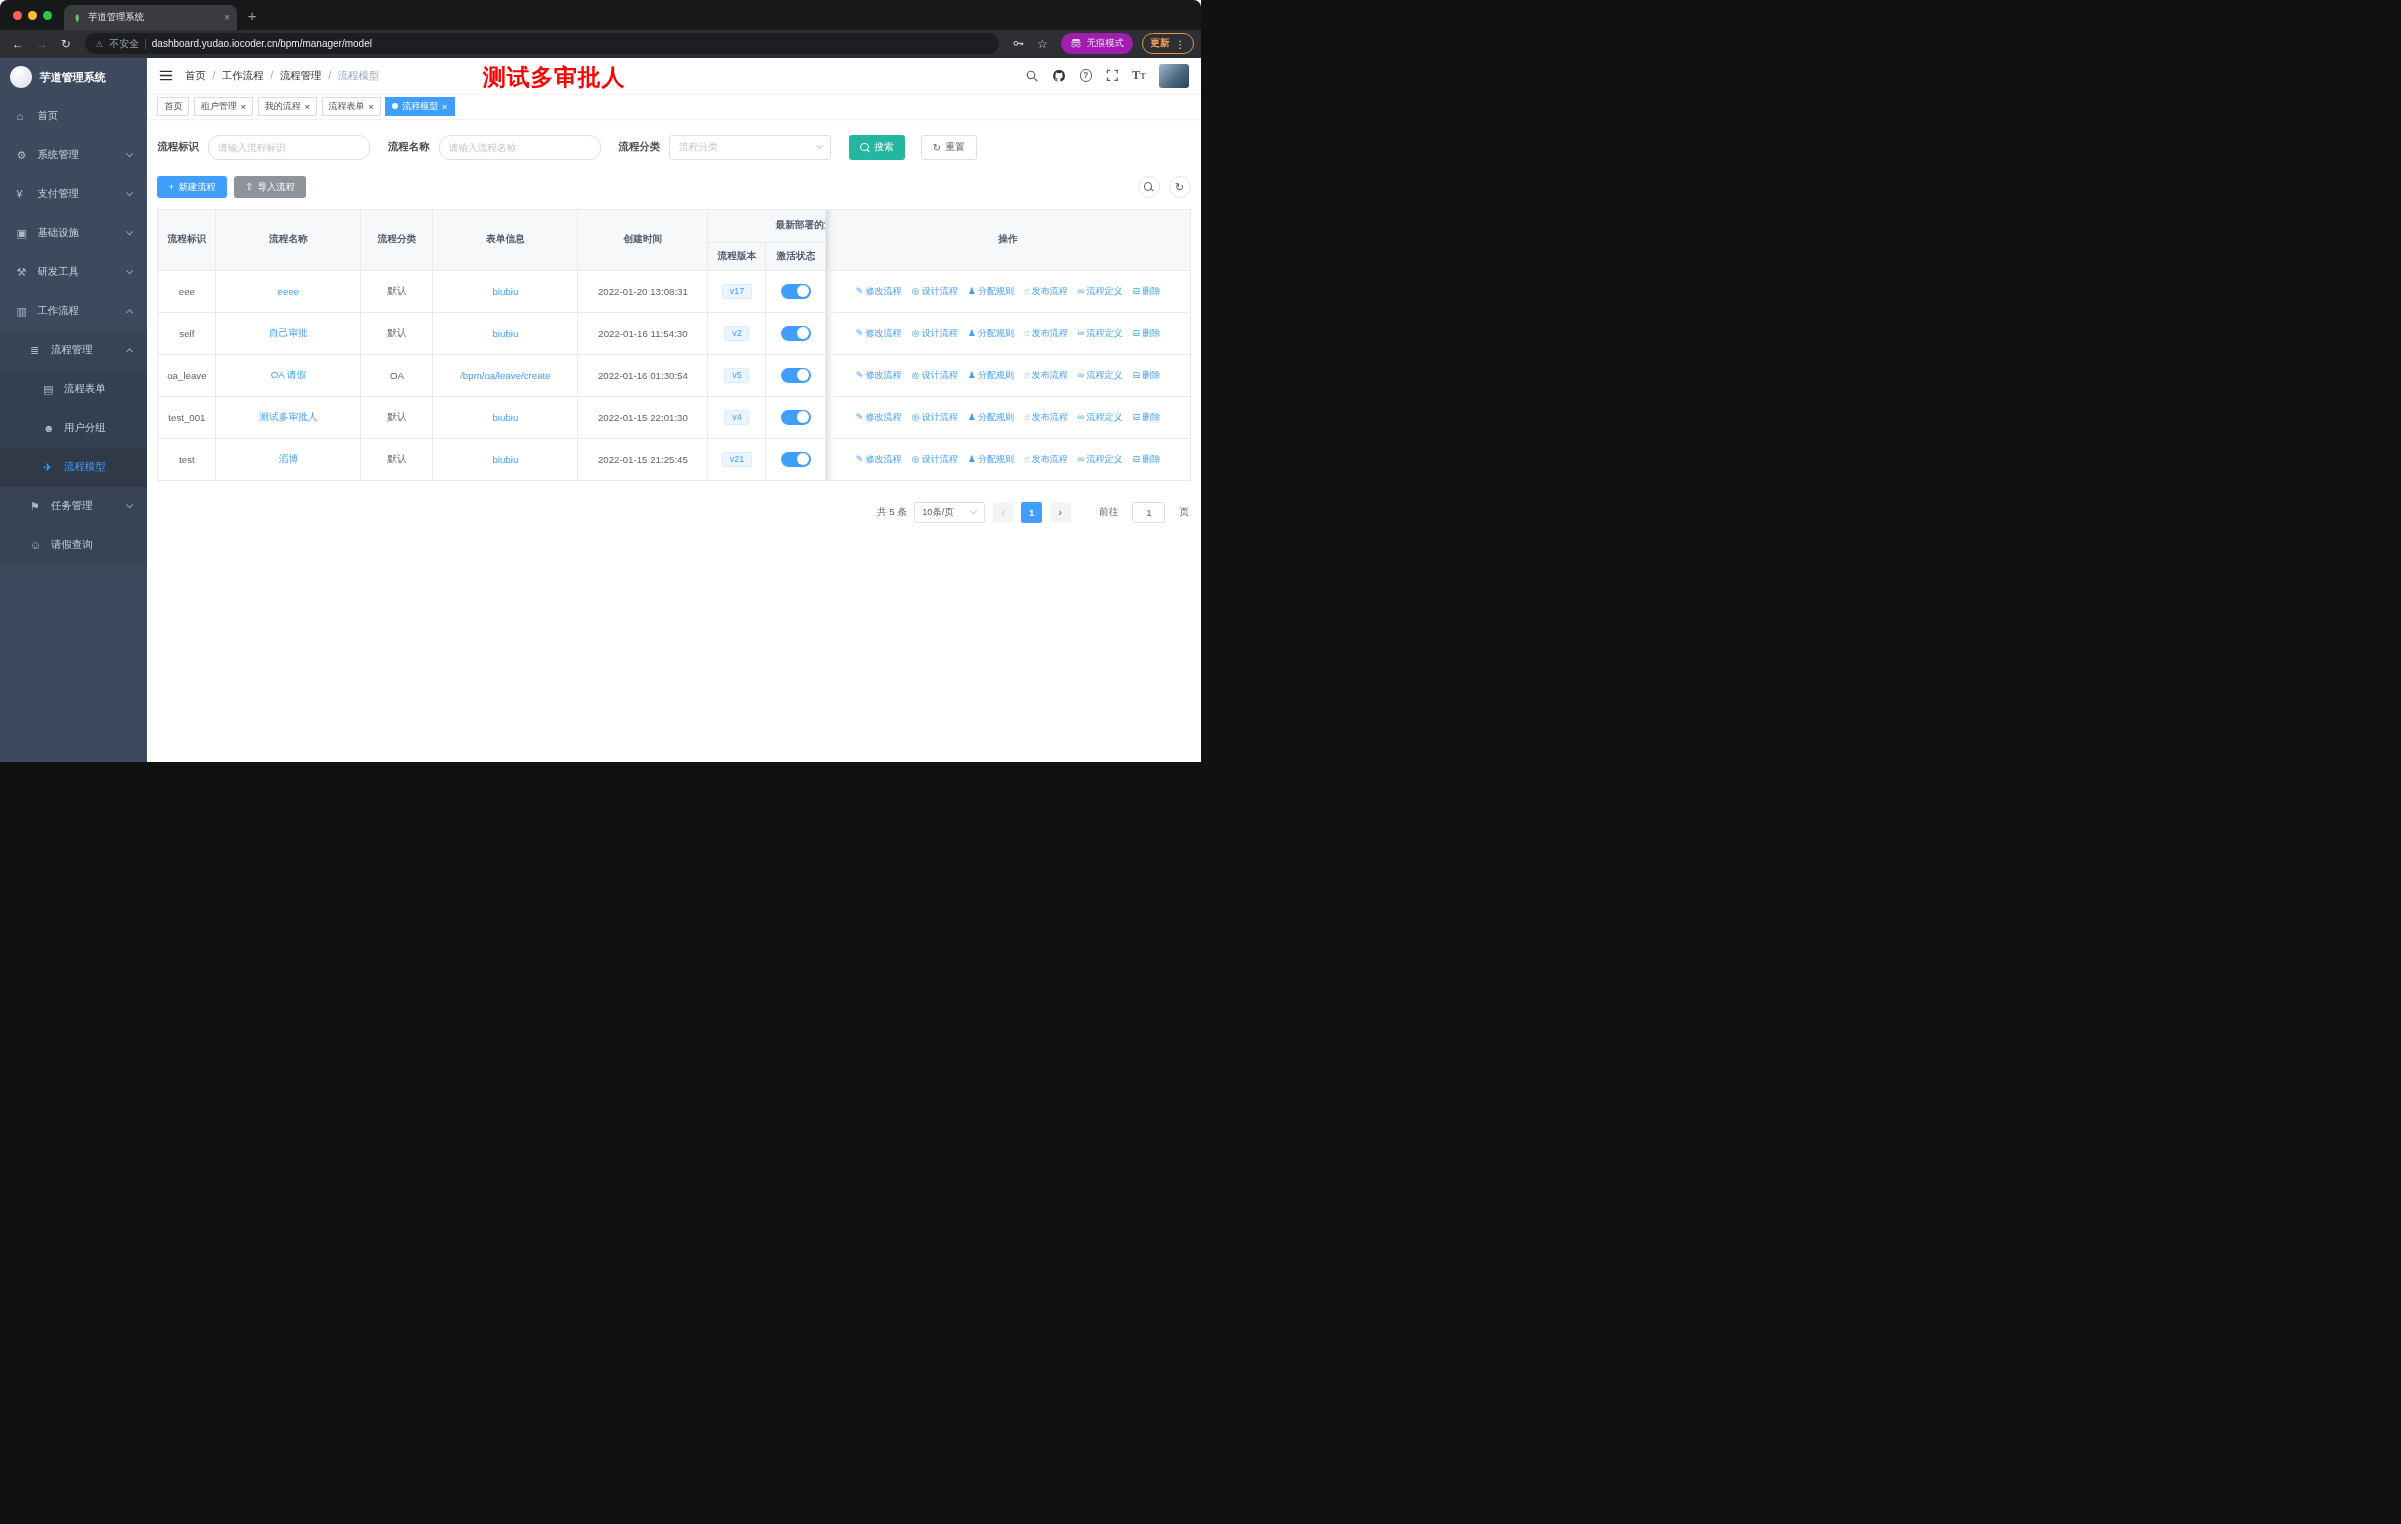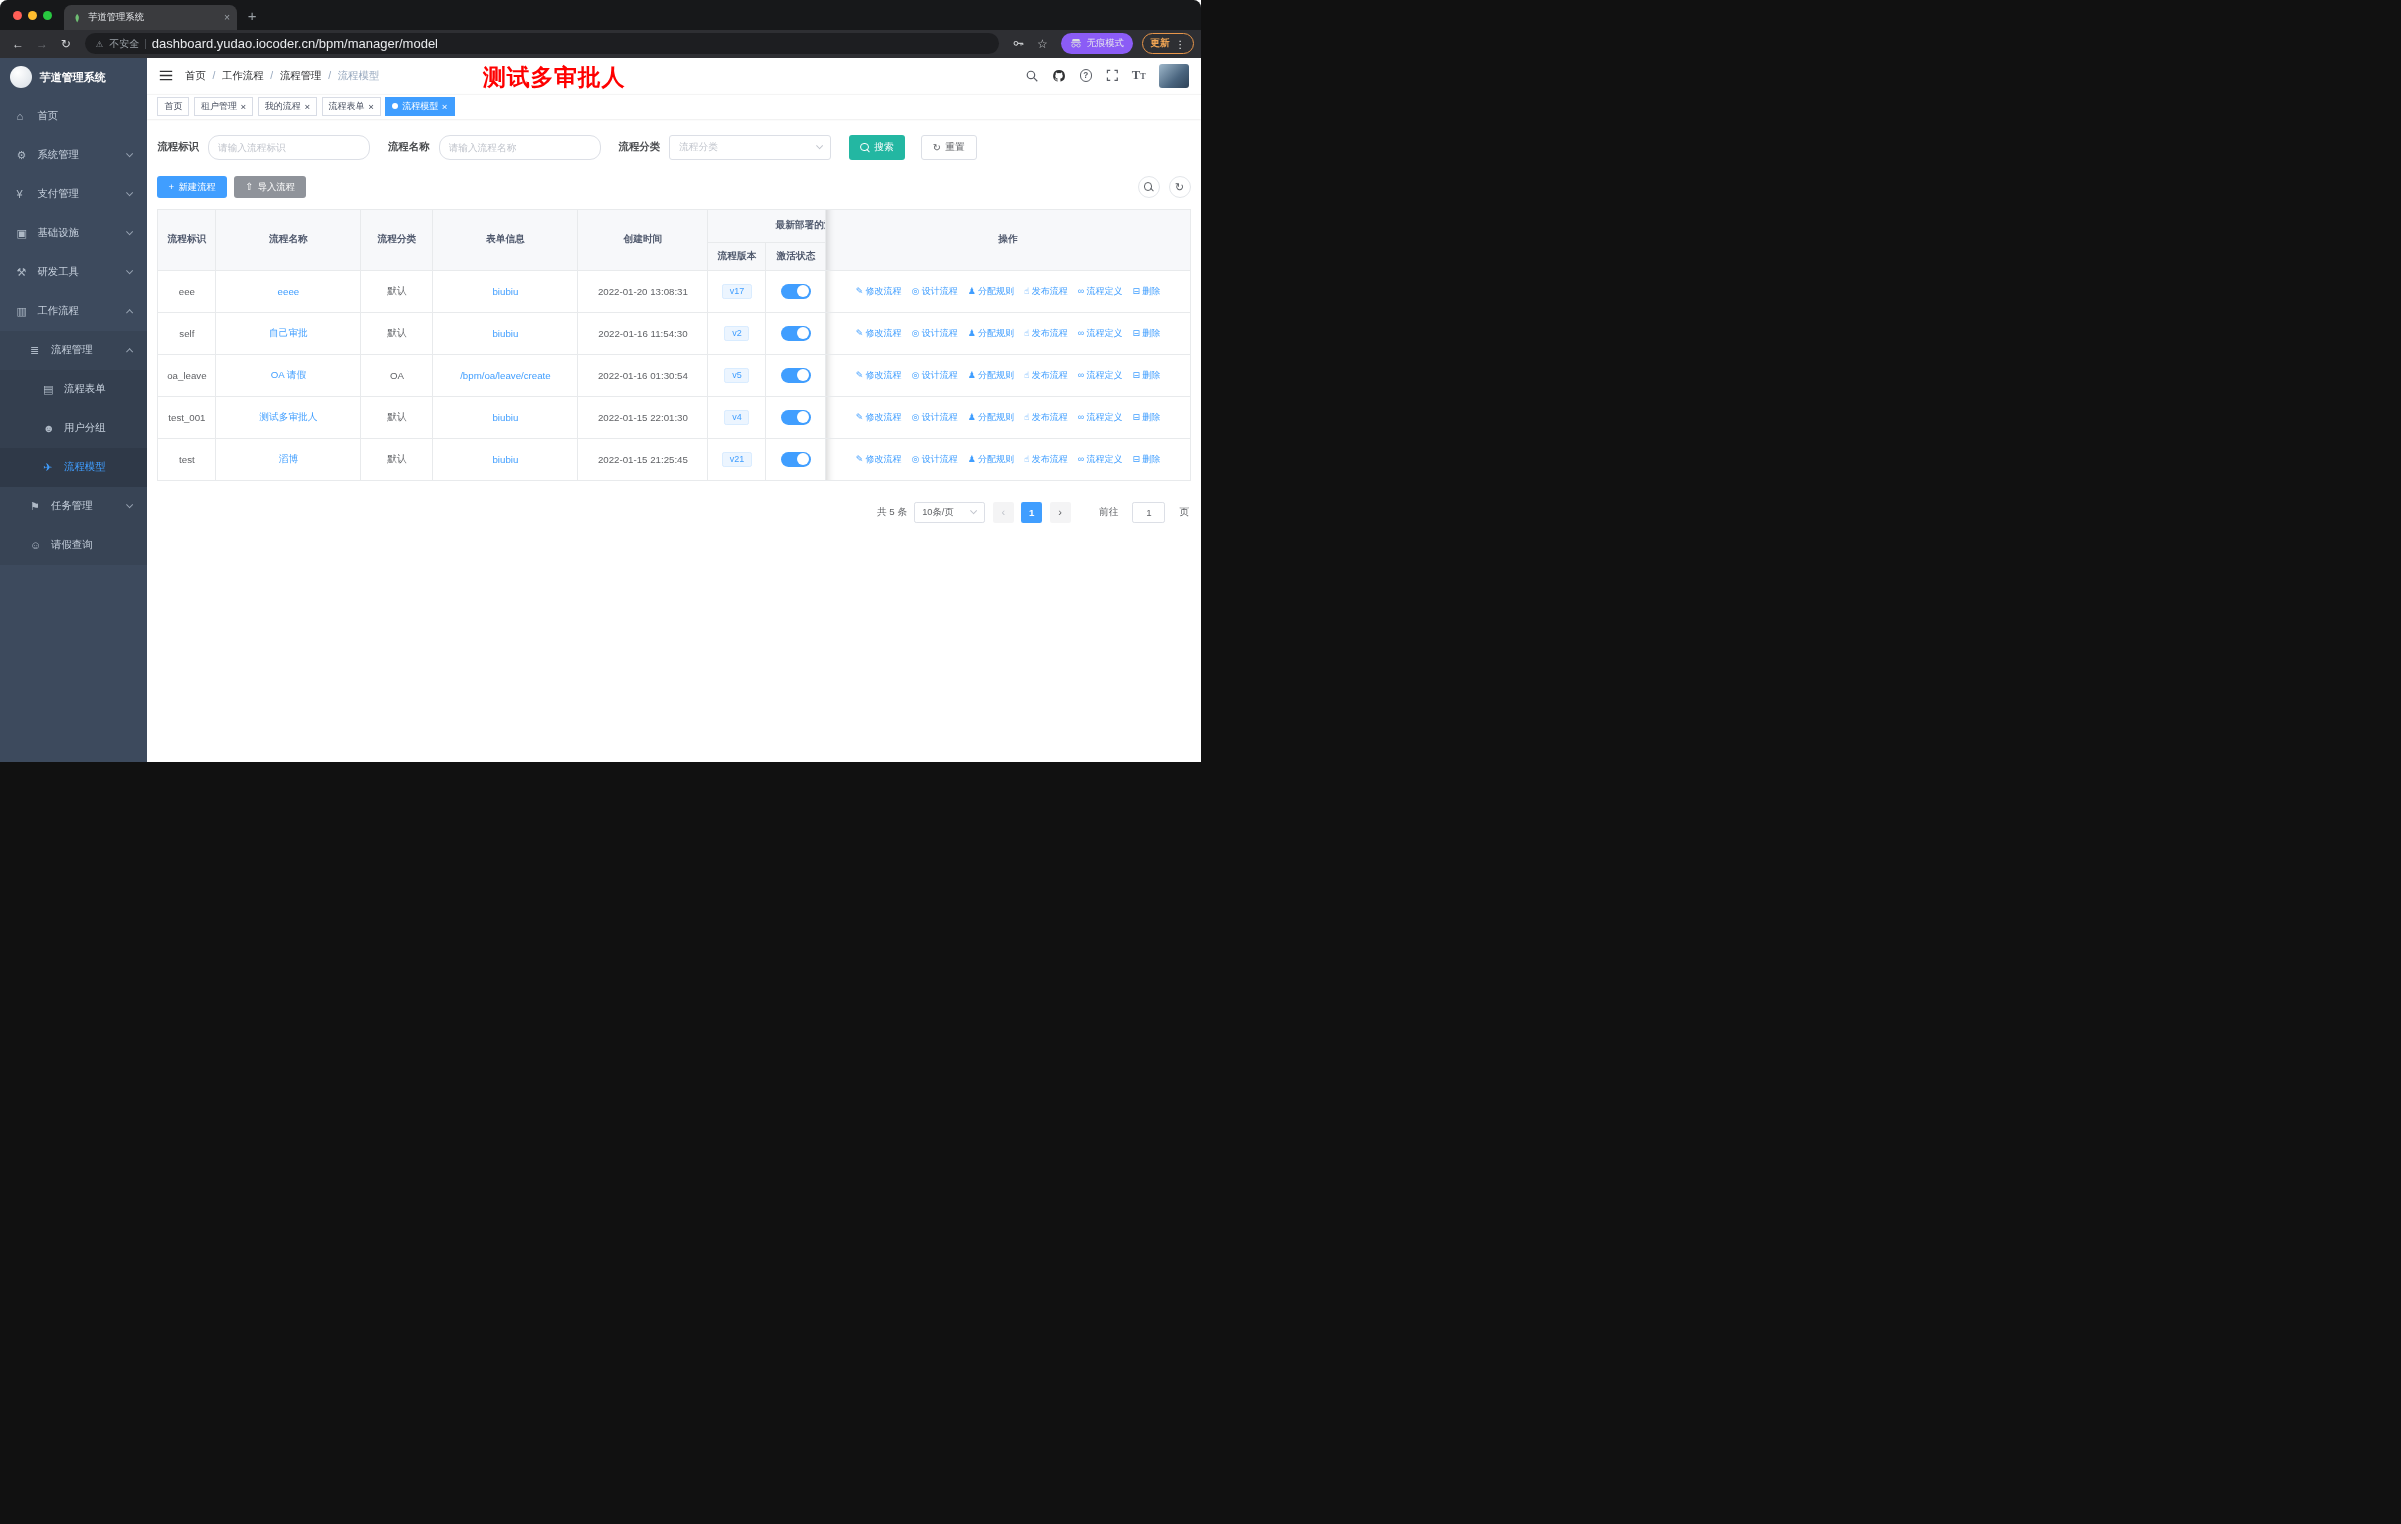--- a/index.html
+++ b/index.html
@@ -23,23 +23,23 @@
   .tab-title{flex:1;white-space:nowrap;overflow:hidden}
   .tab-close{color:#9aa0a6;font-size:10.4px;cursor:pointer}
   .newtab{color:#9aa0a6;font-size:15px;margin:0 0 6px 10.4px;cursor:pointer}
   .navbar{height:27.5px;background:#2e2f33;display:flex;align-items:center;padding:0 7.4px;gap:3px}
   .navbtn{width:21px;height:21px;display:flex;align-items:center;justify-content:center;color:#d5d7da;font-size:12px;cursor:pointer}
   .navbtn.dim{color:#6b6e73}
   .omnibox{flex:1;height:21px;background:#1d1e21;border-radius:10.4px;display:flex;align-items:center;padding:0 10.4px;gap:6px;margin:0 6px;min-width:0}
   .sec-ic{color:#9aa0a6;font-size:8.2px}
   .sec-tx{color:#9aa0a6;font-size:10px}
   .om-div{width:0.7px;height:10.4px;background:#4a4d52}
-  .url{color:#e8eaed;font-size:13px;white-space:nowrap;overflow:hidden}
+  .url{color:#e8eaed;font-size:10px;white-space:nowrap;overflow:hidden}
   .star{color:#c7c9cc;font-size:12px}
-  .profile-chip{display:flex;align-items:center;gap:5.2px;background:#8b5cf6;height:21px;border-radius:10.4px;padding:0 9px;color:#e8eaed;font-size:9.3px;margin-left:4.5px;cursor:pointer}
+  .profile-chip{display:flex;align-items:center;gap:5.2px;background:#a21caf;height:21px;border-radius:10.4px;padding:0 9px;color:#e8eaed;font-size:9.3px;margin-left:4.5px;cursor:pointer}
   .update-pill{display:flex;align-items:center;gap:5.2px;height:21px;border:1.1px solid #e8964a;border-radius:10.4px;padding:0 7.4px;color:#f2a654;font-size:9.7px;font-weight:700;margin-left:6px;cursor:pointer}
   .kebab{color:#e8eaed;font-weight:400;font-size:10.4px}
 
   
   .app{display:flex;height:705px;overflow:hidden}
   .sidebar{width:147px;background:var(--sidebar_bg,#3d4a5d);flex-shrink:0;overflow:hidden}
   .logo-row{height:39px;display:flex;align-items:center;gap:7.4px;padding:0 10.4px}
   .logo-avatar{width:22px;height:22px;border-radius:50%;background:radial-gradient(circle at 35% 30%,#ffffff,#d7dde4)}
   .logo-title{color:#fff;font-size:11px;font-weight:700;white-space:nowrap}
   .mi{position:relative;height:39px;display:flex;align-items:center;color:#c6d0dd;font-size:10.4px;cursor:pointer;white-space:nowrap}

